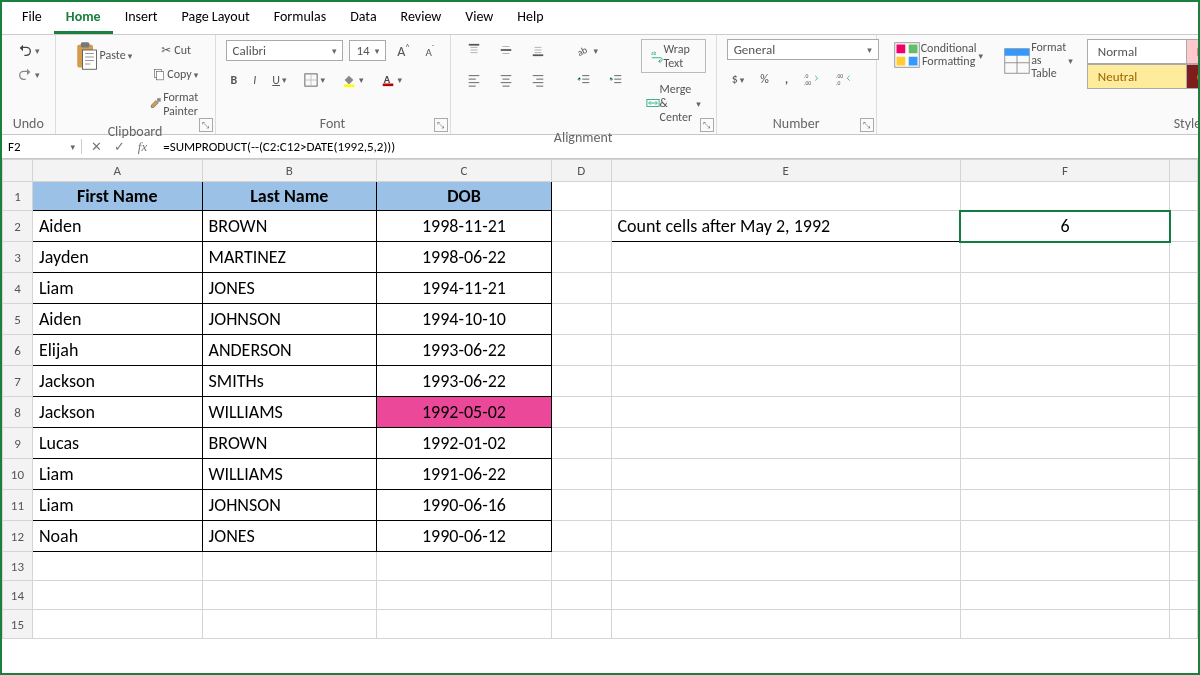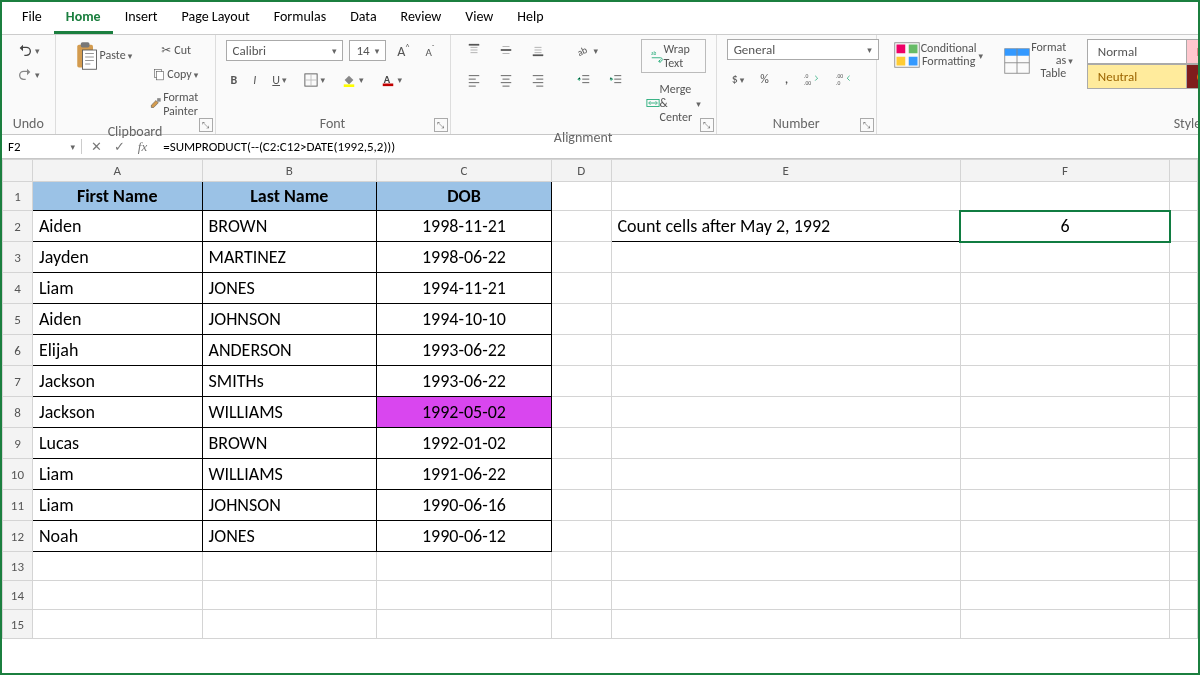--- a/index.html
+++ b/index.html
@@ -115,21 +115,21 @@
     color:#555;
     font-size:13px;
     text-align:center;
     width:30px;
   }
   .colA{width:170px;} .colB{width:175px;} .colC{width:175px;} .colD{width:60px;}
   .colE{width:350px;} .colF{width:210px;} .colG{width:28px;}
   .hdr-cell { background:#9bc2e6 !important; font-weight:bold; color:#000; text-align:center; border:1px solid #000 !important; font-size:18px;}
   .data-cell { border:1px solid #000 !important; font-size:18px; padding:4px 6px; color:#000;}
   .data-cell.center { text-align:center; }
-  .hl-yellow { background:#d946ef; }
+  .hl-yellow { background:#ec4899; }
   .sel-cell { outline:2px solid #107c41; outline-offset:-1px; }
   
   .paste-ico { width:28px; height:32px;}
 </style>
 </head>
 <body>
 
 <div class="menubar">
   <div class="tab">File</div>
   <div class="tab active">Home</div>
@@ -434,21 +434,21 @@
           <span class="dd">▾</span>
       </div>
       <div class="bigbtn">
         <span class="bigico">
           <svg viewBox="0 0 32 32" width="28" height="28">
               <rect x="2" y="2" width="28" height="28" fill="none" stroke="#888"></rect>
               <rect x="2" y="2" width="28" height="8" fill="#39f"></rect>
               <path d="M2 18h28M16 2v28" stroke="#888"></path>
             </svg>
         </span>
-        <span style="text-align:right; line-height:1.1">Format as Table</span>
+        <span style="text-align:left; line-height:1.1">Format as Table</span>
           <span class="dd">▾</span>
       </div>
       <div class="btncol" style="gap:0">
         <div class="brow" style="gap:0">
           <div class="style-swatch sw-normal">Normal</div>
           <div class="style-swatch sw-bad" style="width:26px; overflow:hidden">Bad</div>
         </div>
         <div class="brow" style="gap:0">
           <div class="style-swatch sw-neutral">Neutral</div>
           <div class="style-swatch sw-calc" style="width:26px; overflow:hidden">Cal</div>

